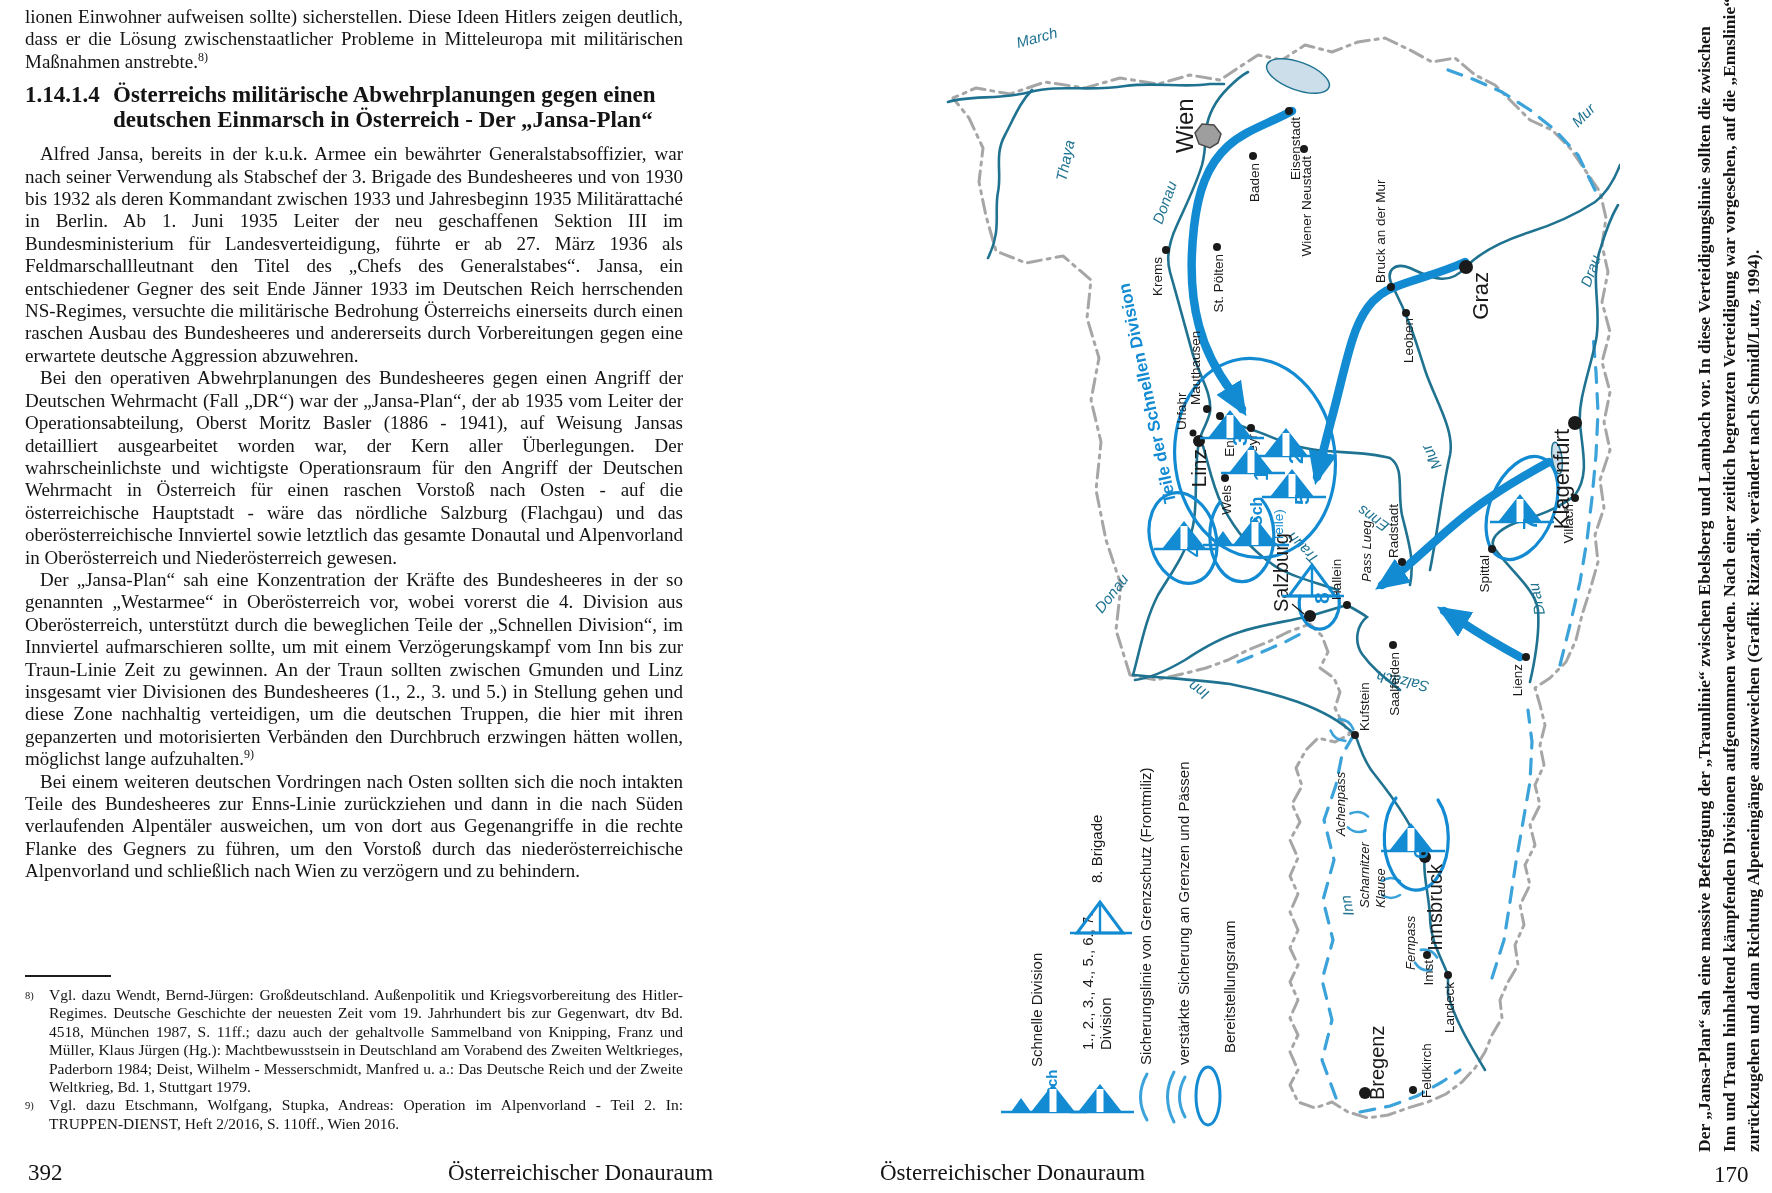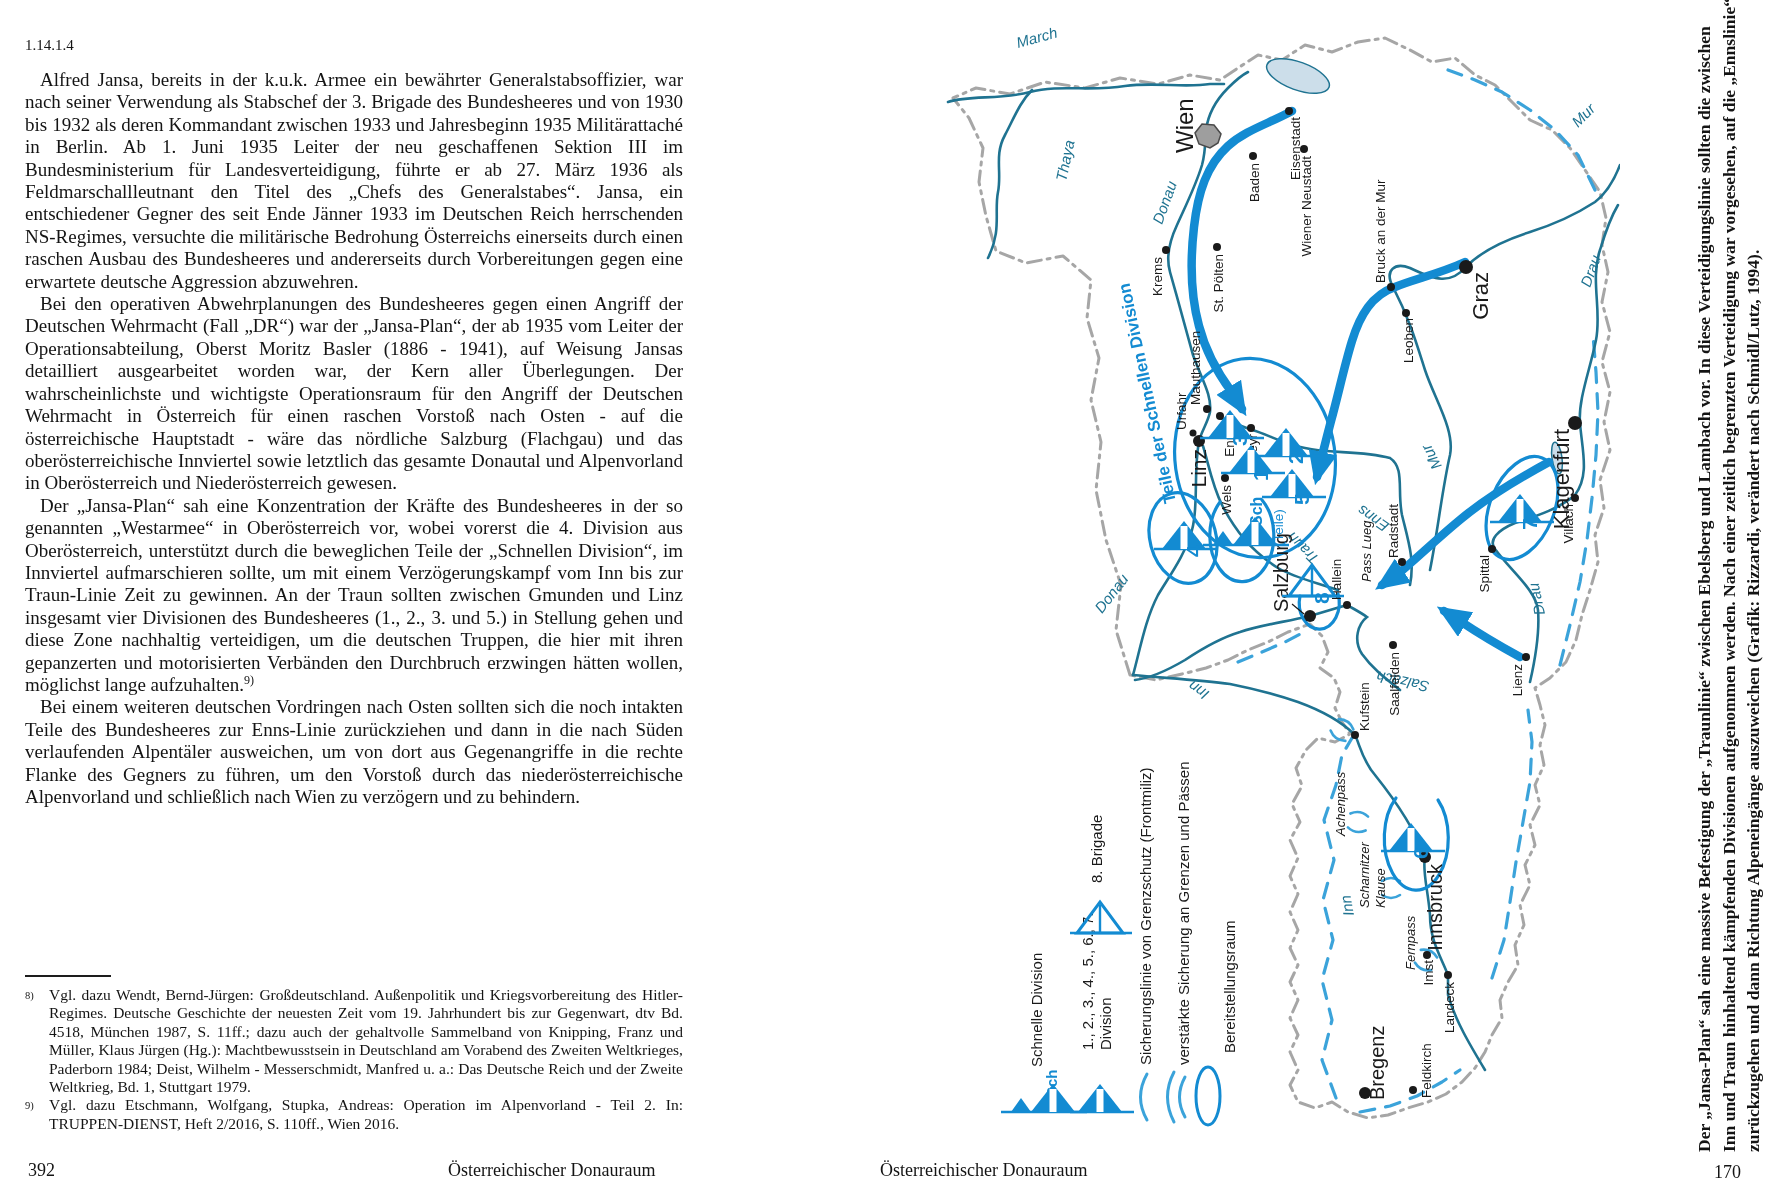--- a/index.html
+++ b/index.html
@@ -4,42 +4,44 @@
 <style>
   html,body{margin:0;padding:0}
   body{width:1772px;height:1193px;position:relative;background:#ffffff;
        font-family:"Liberation Serif",serif;color:#141414;overflow:hidden}
 
   
   .left-page{position:absolute;left:25px;top:6px;width:658px}
   .para{font-size:19px;line-height:22.4px;text-align:justify;margin:0;text-indent:15px}
   .para.first{text-indent:0}
   sup.ref{font-size:12px;line-height:0}
-  .heading{display:flex;font-weight:normal;font-size:15px;line-height:25px;margin:27px 0 11px}
+  .heading{display:flex;font-weight:bold;font-size:23px;line-height:25px;margin:9px 0 11px}
   .heading .h-num{width:88px;flex:none}
   .footnotes{position:absolute;left:25px;top:975px;width:658px}
   .fn-rule{width:86px;border-top:2px solid #1d1d1d;margin:0 0 9px 0;height:0}
   .fn{display:flex;font-size:15.5px;line-height:18.4px;text-align:justify}
   .fn-label{width:24px;flex:none;font-size:10.5px;padding-top:1px}
   .fn-text{flex:1}
-  .footer-text{position:absolute;font-size:18px;white-space:nowrap}
+  .footer-text{position:absolute;font-size:23px;white-space:nowrap}
 
   
   #map-svg{position:absolute;left:890px;top:0}
   .map-caption{position:absolute;left:1692px;top:1152px;width:1138px;height:76px;
                transform:rotate(-90deg);transform-origin:0 0;
                font-weight:bold;font-size:17.5px;line-height:24.6px;white-space:nowrap}
   text{font-family:"Liberation Sans",sans-serif}
 </style>
 </head>
 <body>
 
 <div class="left-page">
+  <p class="para first"><span>lionen Einwohner aufweisen sollte) sicherstellen. Diese Ideen Hitlers zeigen deutlich, dass er die Lösung zwischenstaatlicher Probleme in Mitteleuropa mit militärischen Maßnahmen anstrebte.</span><sup class="ref">8)</sup></p>
   <div class="heading">
     <span class="h-num">1.14.1.4</span>
+    <span class="h-text">Österreichs militärische Abwehrplanungen gegen einen deutschen Einmarsch in Österreich - Der „Jansa-Plan“</span>
   </div>
   <div id="paragraphs">
       <p class="para">Alfred Jansa, bereits in der k.u.k. Armee ein bewährter Generalstabsoffizier, war nach seiner Verwendung als Stabschef der 3. Brigade des Bundesheeres und von 1930 bis 1932 als deren Kommandant zwischen 1933 und Jahresbeginn 1935 Militärattaché in Berlin. Ab 1. Juni 1935 Leiter der neu geschaffenen Sektion III im Bundesministerium für Landesverteidigung, führte er ab 27. März 1936 als Feldmarschallleutnant den Titel des „Chefs des Generalstabes“. Jansa, ein entschiedener Gegner des seit Ende Jänner 1933 im Deutschen Reich herrschenden NS-Regimes, versuchte die militärische Bedrohung Österreichs einerseits durch einen raschen Ausbau des Bundesheeres und andererseits durch Vorbereitungen gegen eine erwartete deutsche Aggression abzuwehren.</p>
       <p class="para">Bei den operativen Abwehrplanungen des Bundesheeres gegen einen Angriff der Deutschen Wehrmacht (Fall „DR“) war der „Jansa-Plan“, der ab 1935 vom Leiter der Operationsabteilung, Oberst Moritz Basler (1886 - 1941), auf Weisung Jansas detailliert ausgearbeitet worden war, der Kern aller Überlegungen. Der wahrscheinlichste und wichtigste Operationsraum für den Angriff der Deutschen Wehrmacht in Österreich für einen raschen Vorstoß nach Osten - auf die österreichische Hauptstadt - wäre das nördliche Salzburg (Flachgau) und das oberösterreichische Innviertel sowie letztlich das gesamte Donautal und Alpenvorland in Oberösterreich und Niederösterreich gewesen.</p>
       <p class="para">Der „Jansa-Plan“ sah eine Konzentration der Kräfte des Bundesheeres in der so genannten „Westarmee“ in Oberösterreich vor, wobei vorerst die 4. Division aus Oberösterreich, unterstützt durch die beweglichen Teile der „Schnellen Division“, im Innviertel aufmarschieren sollte, um mit einem Verzögerungskampf vom Inn bis zur Traun-Linie Zeit zu gewinnen. An der Traun sollten zwischen Gmunden und Linz insgesamt vier Divisionen des Bundesheeres (1., 2., 3. und 5.) in Stellung gehen und diese Zone nachhaltig verteidigen, um die deutschen Truppen, die hier mit ihren gepanzerten und motorisierten Verbänden den Durchbruch erzwingen hätten wollen, möglichst lange aufzuhalten.<sup class="ref">9)</sup></p>
       <p class="para">Bei einem weiteren deutschen Vordringen nach Osten sollten sich die noch intakten Teile des Bundesheeres zur Enns-Linie zurückziehen und dann in die nach Süden verlaufenden Alpentäler ausweichen, um von dort aus Gegenangriffe in die rechte Flanke des Gegners zu führen, um den Vorstoß durch das niederösterreichische Alpenvorland und schließlich nach Wien zu verzögern und zu behindern.</p>
     </div>
 </div>
 
 <div class="footnotes">

